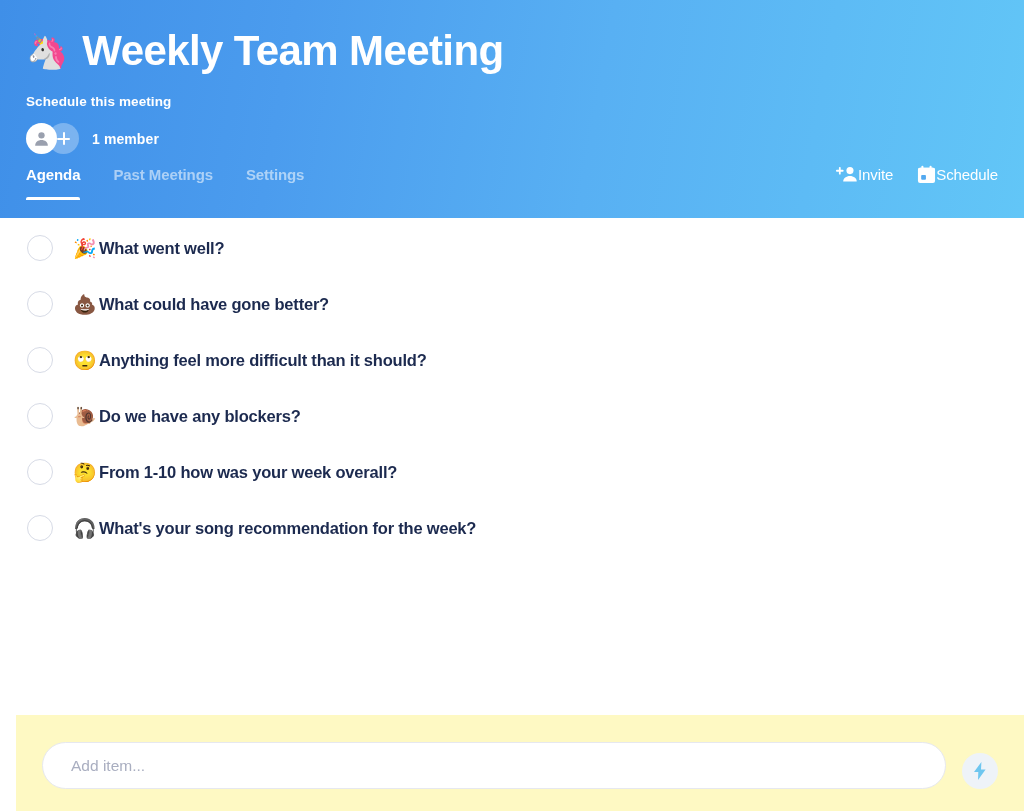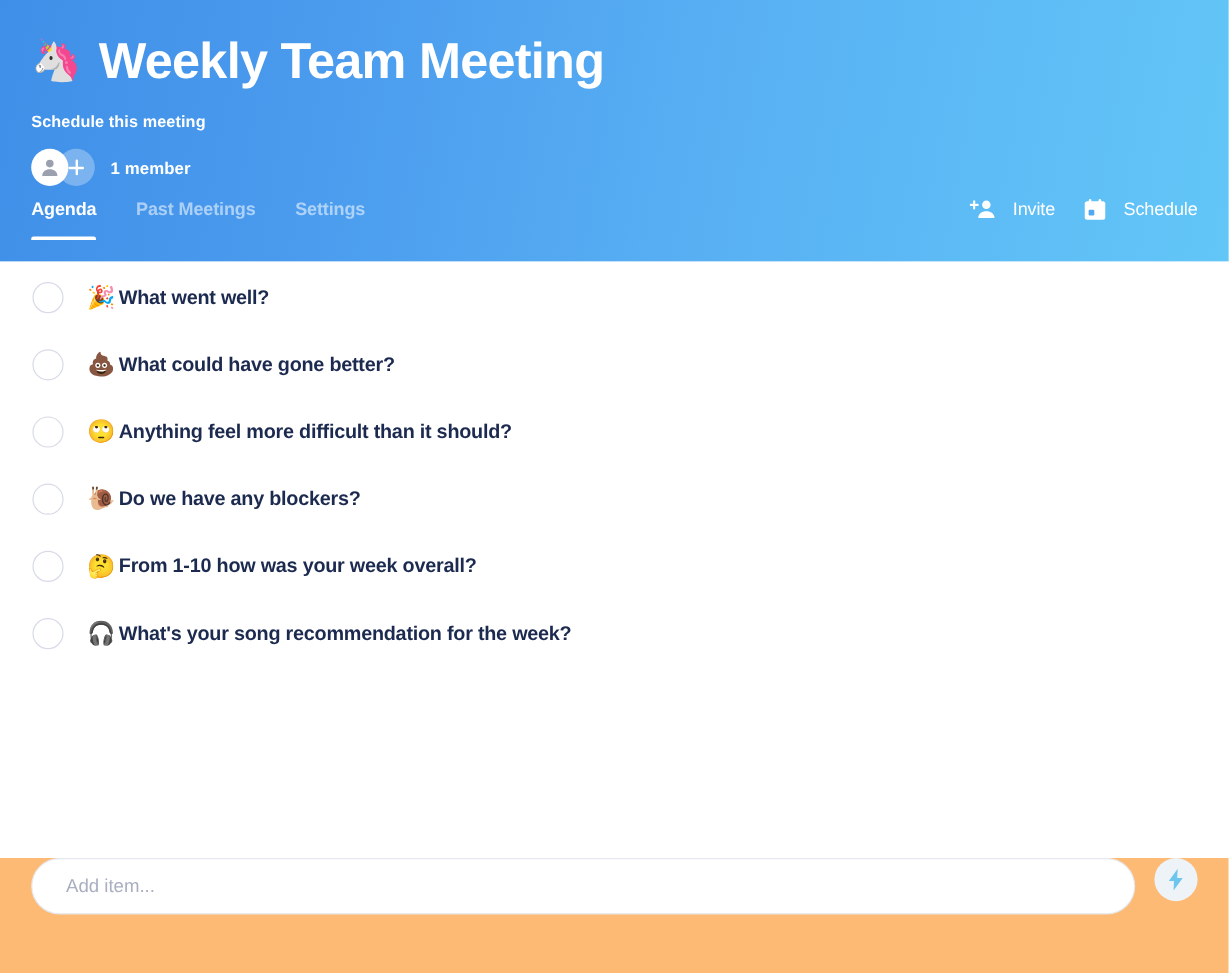--- a/index.html
+++ b/index.html
@@ -170,21 +170,21 @@
 
   .nav-actions {
     display: flex;
     align-items: center;
     gap: 24px;
   }
 
   .nav-action {
     display: flex;
     align-items: center;
-    gap: 14px;
+    gap: 0;
     color: #ffffff;
     font-size: 15px;
     cursor: pointer;
     letter-spacing: -0.1px;
   }
   .nav-action svg { display: block; }
 
   .finish-btn {
     background: #ffffff;
     color: #5a6270;
@@ -283,28 +283,28 @@
     font-weight: bold;
     color: #1c2a4f;
     letter-spacing: -0.2px;
     margin-left: 2px;
     white-space: nowrap;
   }
 
   
   .composer {
     position: absolute;
-    left: 0;
+    left: 16px;
     right: 0;
     bottom: 0;
     height: 96px;
     display: flex;
-    align-items: flex-start;
+    align-items: flex-end;
     padding: 0 26px 22px 26px;
-    background: #fdba74;
+    background: #fef9c3;
   }
 
   .add-input {
     flex: 1 1 auto;
     height: 47px;
     border-radius: 24px;
     border: 1.4px solid #e6e8ef;
     background: #ffffff;
     padding: 0 28px;
     font-size: 15.5px;

